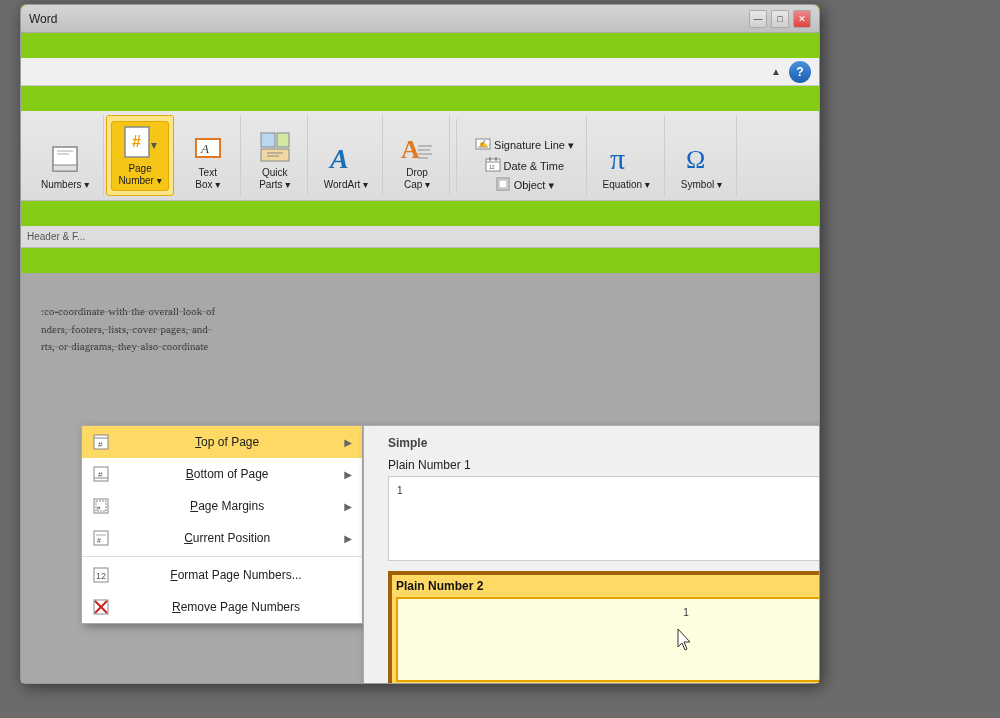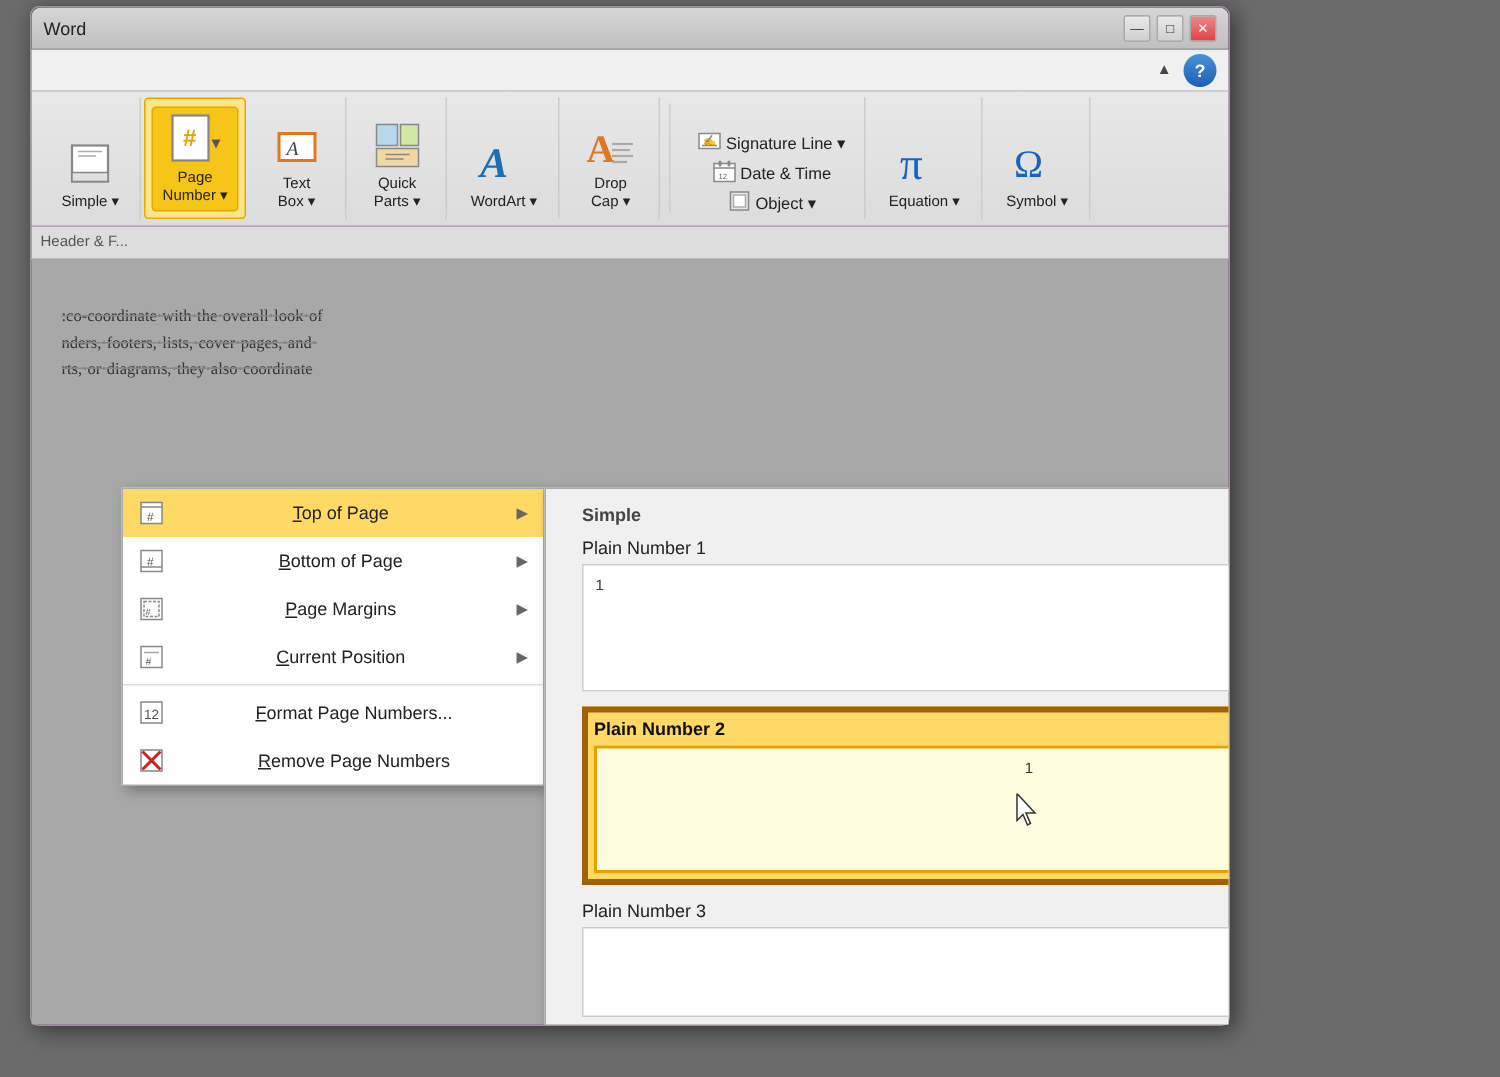--- a/index.html
+++ b/index.html
@@ -11,29 +11,30 @@
       height: 718px;
       overflow: hidden;
       display: flex;
       align-items: center;
       justify-content: center;
     }
 
     .window {
       width: 800px;
       height: 680px;
-      background: #701a75;
+      background: #84cc16;
       border: 1px solid #999;
       border-radius: 6px;
       box-shadow: 3px 3px 15px rgba(0,0,0,0.5);
       display: flex;
       flex-direction: column;
       position: relative;
       top: -15px;
       left: -80px;
+      gap: 25px;
     }
 
     
     .title-bar {
       height: 28px;
       background: linear-gradient(to bottom, #d6d6d6, #c0c0c0);
       border-radius: 6px 6px 0 0;
       display: flex;
       align-items: center;
       padding: 0 8px;
@@ -327,21 +328,21 @@
     <div class="ribbon-group" style="min-width:45px;">
       <div class="ribbon-btn">
         <div class="ribbon-icon">
           <svg width="32" height="32" viewBox="0 0 32 32">
             <rect x="4" y="4" width="24" height="24" fill="white" stroke="#888" stroke-width="1.5"></rect>
             <rect x="4" y="22" width="24" height="6" fill="#e0e0e0" stroke="#888" stroke-width="1"></rect>
             <line x1="8" y1="8" x2="24" y2="8" stroke="#aaa" stroke-width="1"></line>
             <line x1="8" y1="11" x2="20" y2="11" stroke="#aaa" stroke-width="1"></line>
           </svg>
         </div>
-        <span class="ribbon-label">Simple ▾</span>
+        <span class="ribbon-label">Numbers ▾</span>
       </div>
     </div>
 
     <div class="ribbon-group" style="min-width:60px; background:#fde68a; border:1px solid #e6a800; border-radius:3px; padding:4px;">
       <div class="ribbon-btn active">
         <div class="ribbon-icon">
           <svg width="34" height="36" viewBox="0 0 34 36">
             <rect x="2" y="2" width="24" height="30" fill="white" stroke="#888" stroke-width="1.5"></rect>
             <text x="9" y="22" font-size="16" font-weight="bold" fill="#e8a000" font-family="Arial">#</text>
             <polygon points="28,18 34,18 31,24" fill="#555"></polygon>

